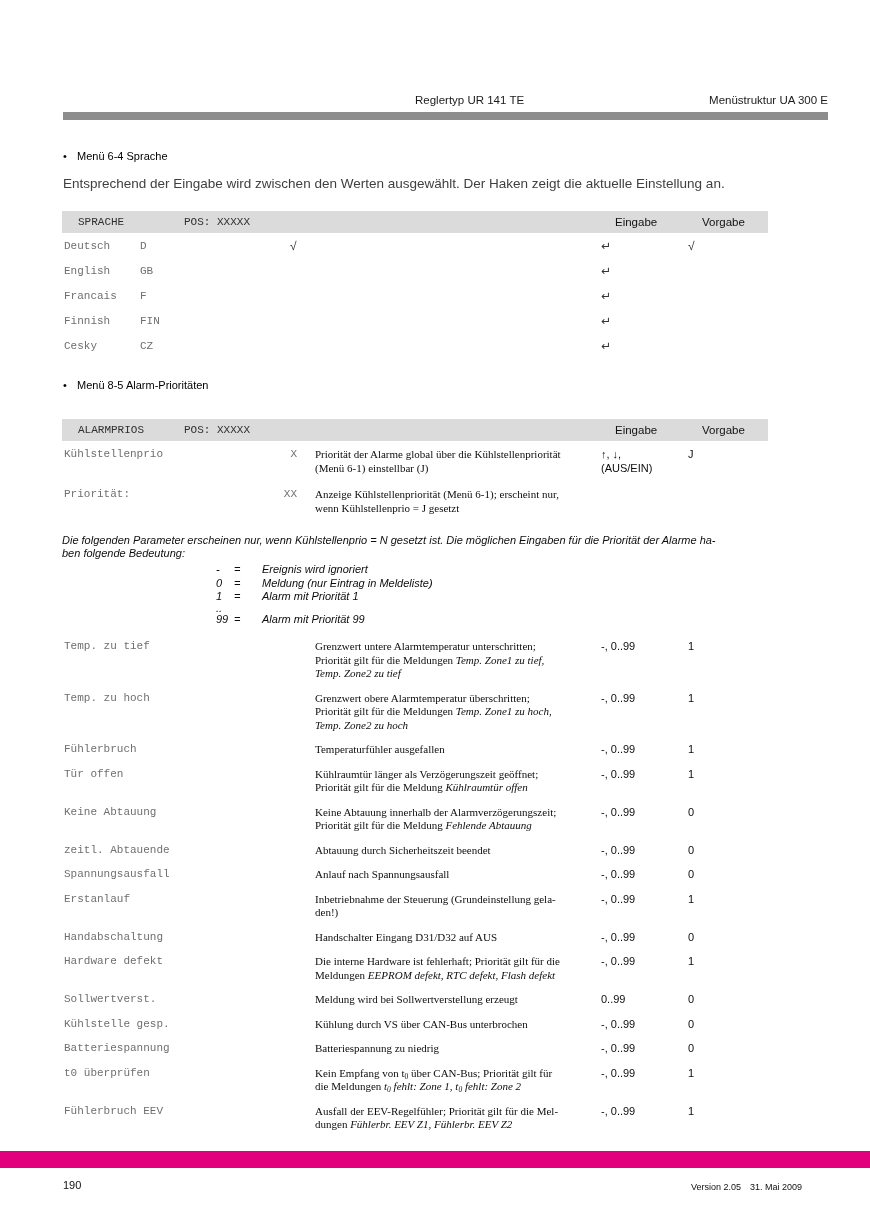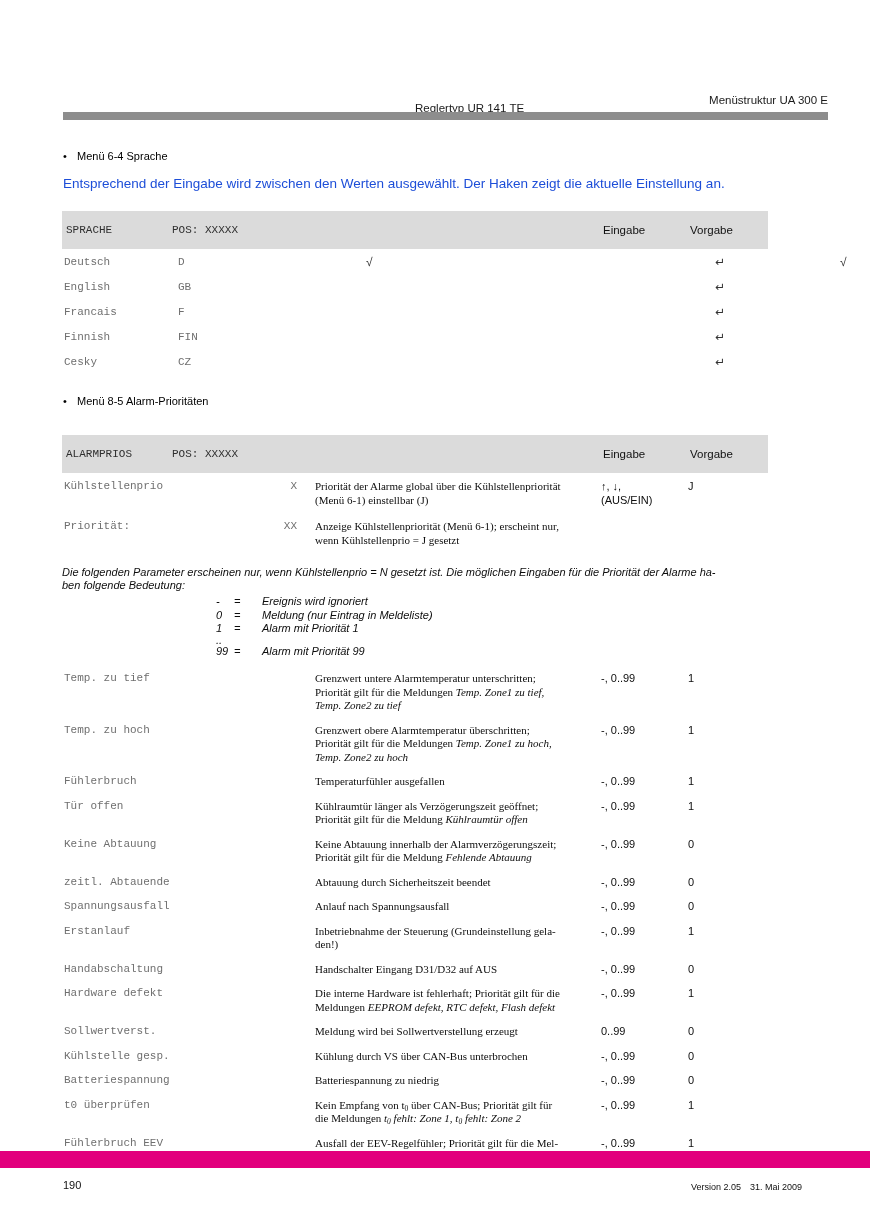--- a/index.html
+++ b/index.html
@@ -2,40 +2,40 @@
 <html><head>
 <meta charset="utf-8">
 <style>
   html,body{margin:0;padding:0;background:#ffffff;}
   .page{position:relative;width:870px;height:1230px;background:#ffffff;overflow:hidden;
         font-family:"Liberation Sans","DejaVu Sans",sans-serif;color:#111;}
   .mono{font-family:"Liberation Mono","DejaVu Sans Mono",monospace;}
 
   
   .hdr{position:absolute;top:94px;left:63px;width:765px;height:16px;font-size:11.5px;color:#1a1a1a;text-align:right;}
-  .hdr-right{position:absolute;left:352px;top:8px;}
+  .hdr-right{position:absolute;left:352px;top:0;}
   .hdr-rule{position:absolute;top:112px;left:63px;width:765px;height:8px;background:#8d8d8d;}
 
   .content{padding:147px 0 0 63px;}
 
   .sec-heading{font-size:11px;line-height:18px;color:#000;}
   .sec-heading .bullet{display:inline-block;width:14px;}
-  .intro{margin:10px 0 12px 0;font-size:13.5px;line-height:17px;color:#1d4ed8;}
+  .intro{margin:10px 0 12px 0;font-size:13.5px;line-height:17px;color:#404040;}
 
   
   .tbl{width:706px;margin-left:-1px;}
   .tbl1{margin-top:19px;}
   .tbl2{margin-top:25px;}
   .band{display:grid;grid-template-columns:106px 431px 87px 80px;align-items:center;
-        background:#dbdbdb;height:38px;padding-left:4px;}
+        background:#dbdbdb;height:22px;padding-left:16px;}
   .band .bandt{font-size:11px;color:#2f2f2f;}
   .band .colh{font-size:11.5px;color:#111;}
 
   .lang-row{display:grid;grid-template-columns:76px 150px 311px 87px 80px;align-items:center;
-            height:25px;padding-left:2px;gap:38px;}
+            height:25px;padding-left:2px;}
   .lang-row .mono{font-size:11px;color:#6f6f6f;}
   .sym{font-size:12px;color:#333;}
 
   .alarm-row{display:grid;grid-template-columns:188px 45px 304px 87px 80px;padding-left:2px;
              font-size:11px;line-height:13.5px;margin-bottom:11px;}
   .alarm-row .p-name{font-family:"Liberation Mono","DejaVu Sans Mono",monospace;color:#6f6f6f;}
   .alarm-row .p-val{font-family:"Liberation Mono","DejaVu Sans Mono",monospace;color:#6f6f6f;text-align:right;}
   .alarm-row .p-desc{padding-left:18px;white-space:nowrap;color:#0d0d0d;font-family:Liberation Serif, serif;}
   .alarm-row .p-ein{color:#0d0d0d;white-space:nowrap;}
   .alarm-row .p-vor{color:#0d0d0d;}

